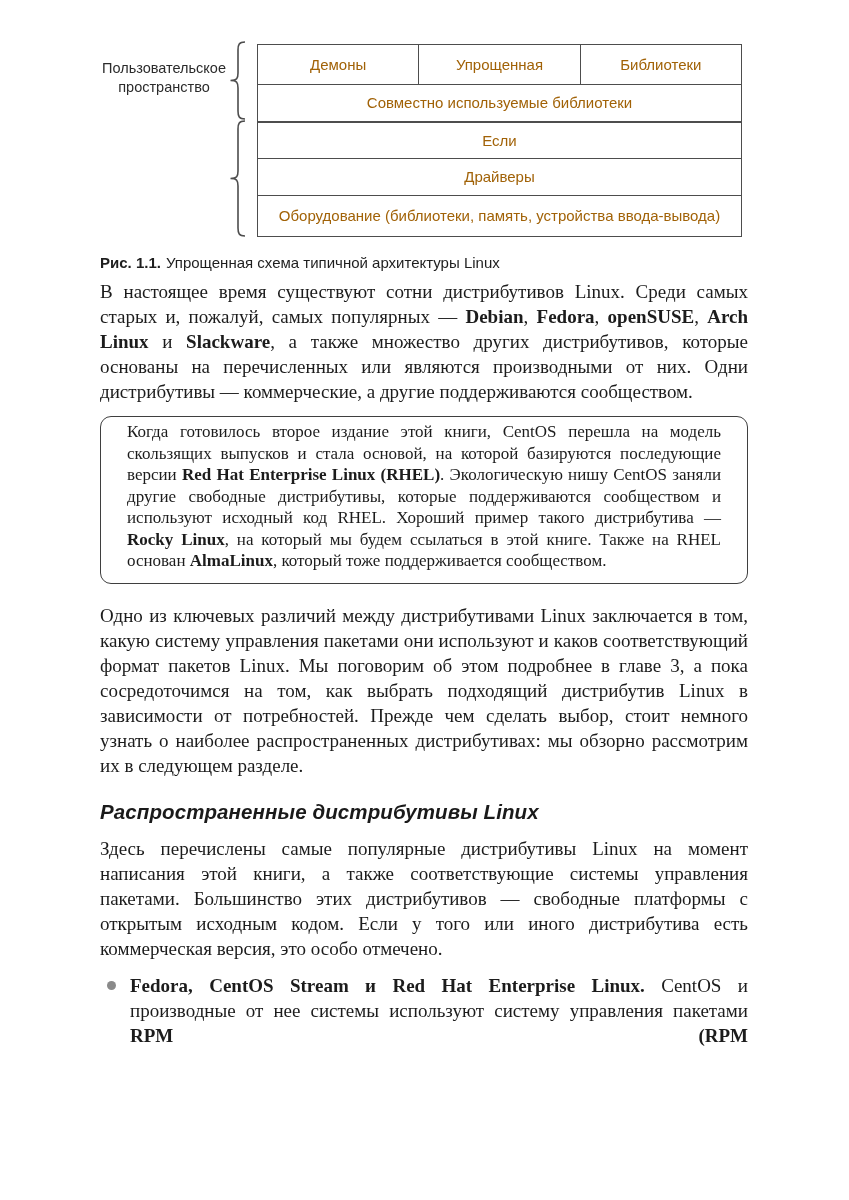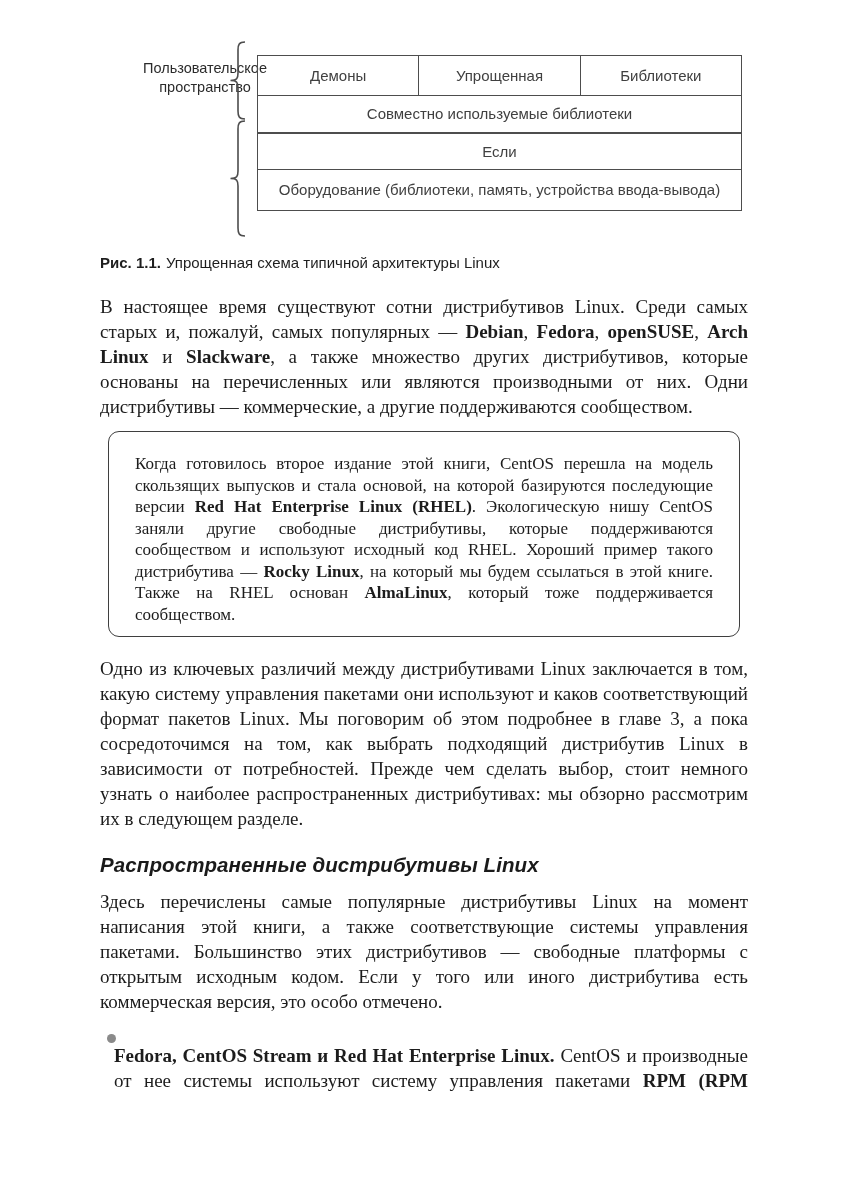--- a/index.html
+++ b/index.html
@@ -25,31 +25,31 @@
   }
   .page-num { font-size: 18px; font-weight: bold; color: #222; }
   .chapter-title { font-size: 15px; color: #232323; }
 
   
   .arch-figure { position: relative; height: 197px; margin-top: 40px; }
   .fig-label {
     position: absolute; left: 0; width: 128px;
     font-family: "Liberation Sans", sans-serif;
     font-size: 14.5px; line-height: 19px;
-    text-align: center; color: #2b2b2b; margin-left: 41px;
+    text-align: center; color: #2b2b2b;
   }
   .fig-label-user { top: 19px; }
   .fig-label-kernel { top: 118px; }
   .brace { position: absolute; left: 129px; }
   .arch-table {
-    position: absolute; left: 157px; top: 15px; width: 485px;
+    position: absolute; left: 157px; top: 4px; width: 485px;
     border: 1.5px solid #4d4d4d;
     box-sizing: border-box;
     font-family: "Liberation Sans", sans-serif;
-    font-size: 15px; color: #404040;
+    font-size: 15px; color: #a16207;
   }
   .arch-row {
     display: flex; align-items: center; justify-content: center;
     text-align: center; box-sizing: border-box; line-height: 18px;
   }
   .arch-row + .arch-row { border-top: 1.3px solid #4d4d4d; }
   .arch-row.section-split { border-top: 2.2px solid #4d4d4d; }
   .row-top { height: 39px; padding: 0; }
   .row-top .arch-cell {
     flex: 1 1 0; height: 100%;
@@ -63,53 +63,53 @@
   
   .fig-caption {
     margin: 17px 0 0; text-align: left;
     font-family: "Liberation Sans", sans-serif;
     font-size: 15px; color: #1e1e1e;
   }
   .fig-caption .cap-label { font-weight: bold; margin-right: 5px; }
 
   
   .body-text {
-    margin: 23px 0 0;
+    margin: 8px 0 0;
     font-size: 19px; line-height: 25px;
     text-align: justify; color: #1c1c1c;
   }
   .bold { font-weight: bold; }
 
   
   .note-box {
-    margin: 12px 8px 0;
+    margin: 12px 0 0;
     border: 1.5px solid #3f3f3f;
     border-radius: 11px;
-    padding: 21px 26px 11px;
+    padding: 4px 26px 11px;
     box-sizing: border-box;
   }
   .note-text {
     margin: 0;
     font-size: 17px; line-height: 21.5px;
     text-align: justify; color: #1c1c1c;
   }
 
   .para-2 { margin-top: 19px; }
 
   .section-heading {
     margin: 22px 0 8px;
     font-family: "Liberation Sans", sans-serif;
     font-size: 20.5px; font-weight: bold; font-style: italic;
     color: #1a1a1a; letter-spacing: 0.1px;
   }
 
   .para-3 { margin-top: 12px; }
 
   
-  .bullet-item { margin-top: 12px; display: flex; flex-direction: column; }
+  .bullet-item { margin-top: 12px; display: flex; }
   .bullet-dot {
     flex: 0 0 auto;
     width: 9px; height: 9px; border-radius: 50%;
     background: #8a8a8a;
     margin: 8px 0 0 7px;
   }
   .bullet-text {
     margin: 0 0 0 14px; flex: 1 1 auto;
     font-size: 19px; line-height: 25px;
     text-align: justify; text-align-last: justify;
@@ -134,20 +134,21 @@
       </svg>
 
       <div class="arch-table">
         <div class="arch-row row-top">
           <div class="arch-cell">Демоны</div>
           <div class="arch-cell">Упрощенная</div>
           <div class="arch-cell">Библиотеки</div>
         </div>
         <div class="arch-row row-mid">Совместно используемые библиотеки</div>
         <div class="arch-row row-mid section-split">Если</div>
+        <div class="arch-row row-mid">Драйверы</div>
         <div class="arch-row row-hw">Оборудование (библиотеки, память, устройства ввода-вывода)</div>
       </div>
     </figure>
 
     <p class="fig-caption">
       <span class="cap-label">Рис. 1.1.</span><span>Упрощенная схема типичной архитектуры Linux</span>
     </p>
 
     <p class="body-text"><span>В настоящее время существуют сотни дистрибутивов Linux. Среди самых старых и, пожалуй, самых популярных — </span><span class="bold">Debian</span><span>, </span><span class="bold">Fedora</span><span>, </span><span class="bold">openSUSE</span><span>, </span><span class="bold">Arch Linux</span><span> и </span><span class="bold">Slackware</span><span>, а также множество других дистрибутивов, которые основаны на перечисленных или являются производными от них. Одни дистрибутивы — коммерческие, а другие поддерживаются сообществом.</span></p>
 

